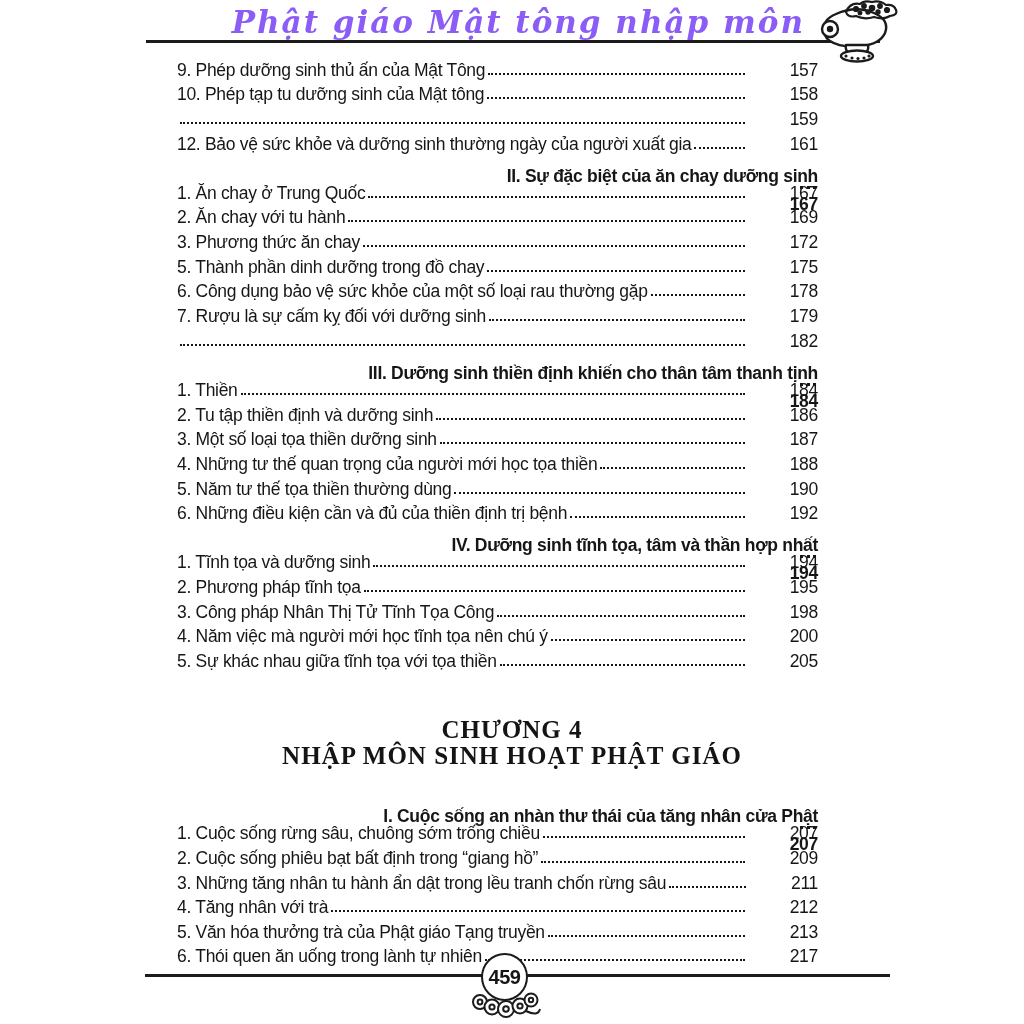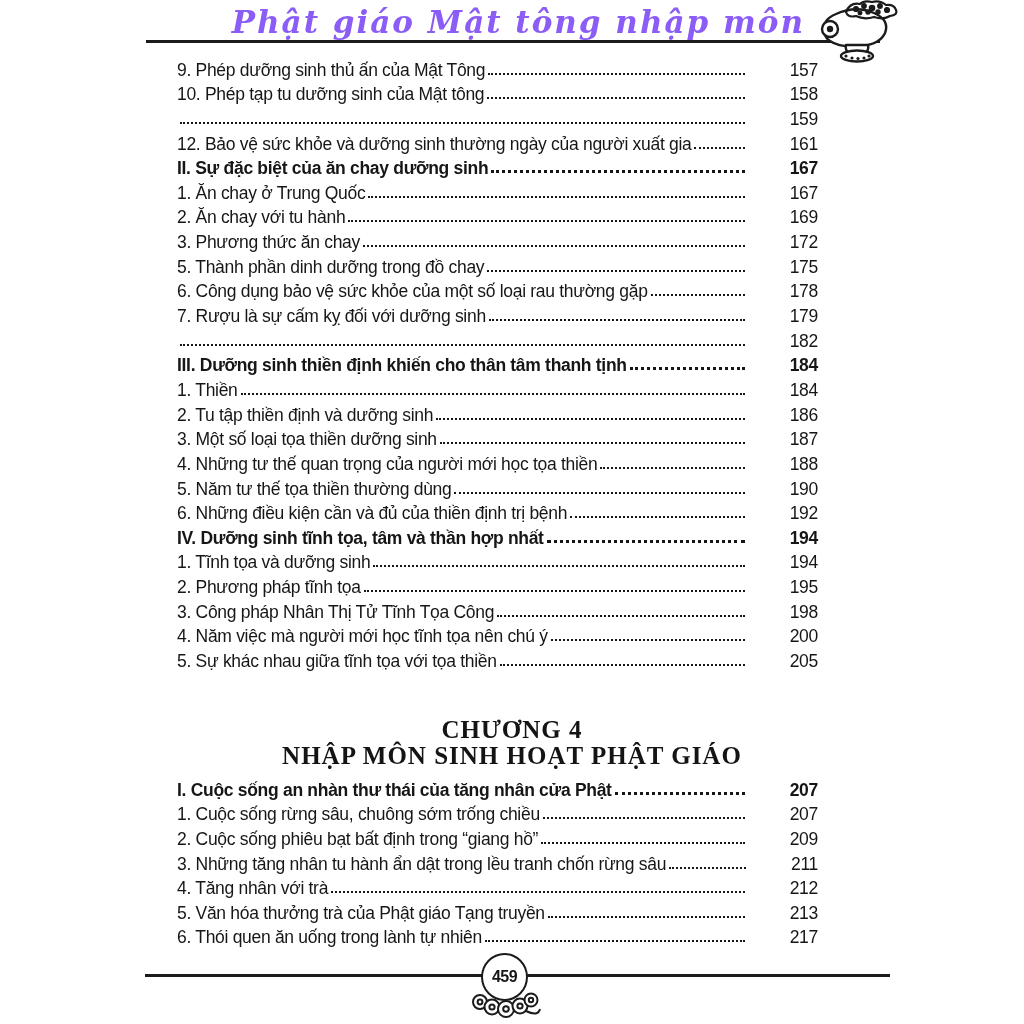--- a/index.html
+++ b/index.html
@@ -20,26 +20,26 @@
   .header-rule{
     position:absolute;top:40px;left:146px;width:734px;height:3px;
     background:#1b1b1b;
   }
   .header-ornament{
     position:absolute;top:0;left:812px;width:88px;height:66px;
   }
   
   .toc-list{position:absolute;left:177px;width:641px;}
   #toc-main{top:55px;}
-  #toc-chapter4{top:775px;}
+  #toc-chapter4{top:794px;}
   .toc-row{
     display:flex;align-items:flex-end;height:24.65px;
     font-size:17.5px;letter-spacing:-0.3px;line-height:20px;
   }
-  .toc-row.bold{font-weight:bold;}
+  .toc-row.bold{font-weight:bold;flex-direction:column;}
   .toc-label{white-space:nowrap;margin-top:12px;}
   .leader{
     flex:1;min-width:16px;
     border-bottom:2.6px dotted #161616;
     margin:0 2px 5px 3px;
   }
   .toc-row.bold .leader{border-bottom-width:3.2px;}
   .toc-page{white-space:nowrap;margin-left:43px;}
   
   .chapter-heading{
@@ -51,21 +51,21 @@
   }
   
   .footer-rule{
     position:absolute;top:974px;left:145px;width:745px;height:3px;
     background:#1b1b1b;
   }
   .footer-page-circle{
     position:absolute;top:953px;left:481px;width:43px;height:44px;
     background:#ffffff;border:2.5px solid #1b1b1b;border-radius:50%;
     display:flex;align-items:center;justify-content:center;
-    font-weight:bold;font-size:16px;letter-spacing:-0.5px;
+    font-weight:bold;font-size:20px;letter-spacing:-0.5px;
     z-index:2;
   }
   .footer-wreath{
     position:absolute;top:991px;left:468px;width:74px;height:30px;z-index:3;
   }
 </style>
 </head>
 <body>
 
 <div class="header-script">Phật giáo Mật tông nhập môn</div>

